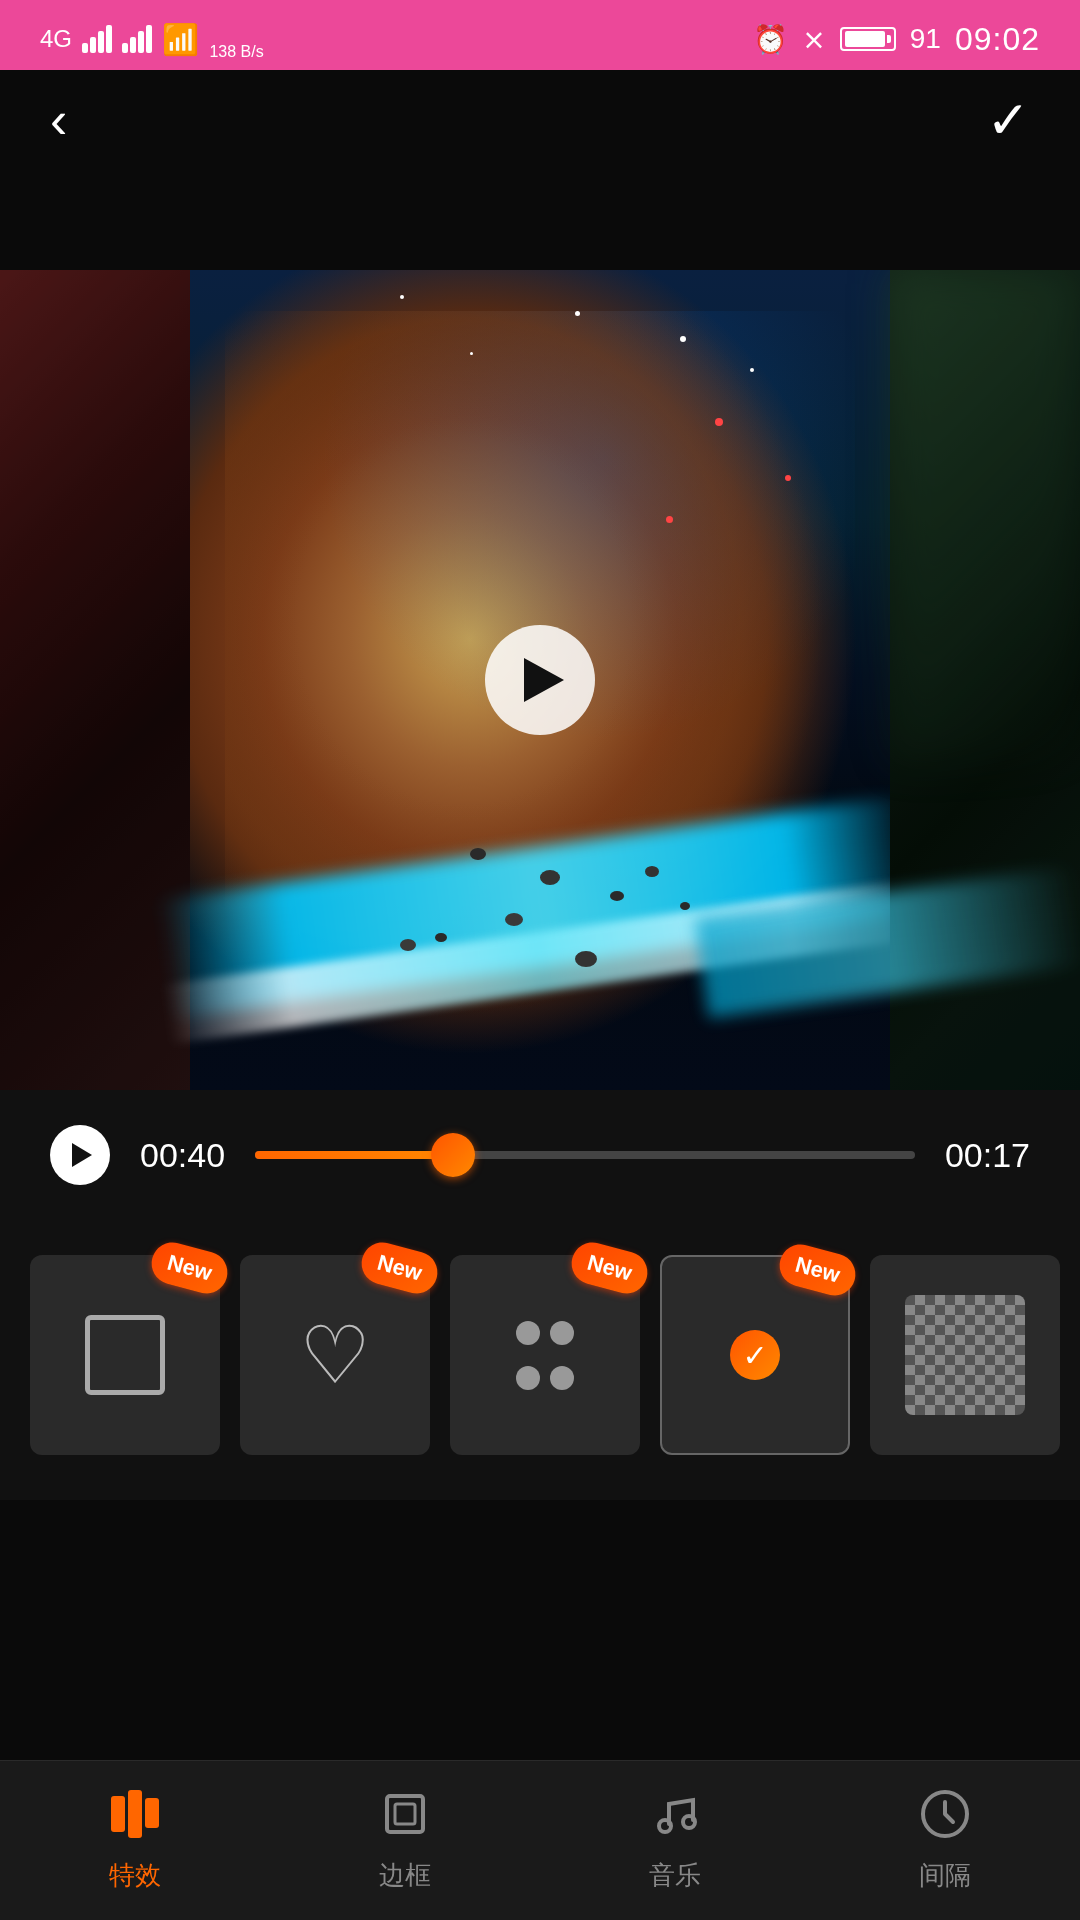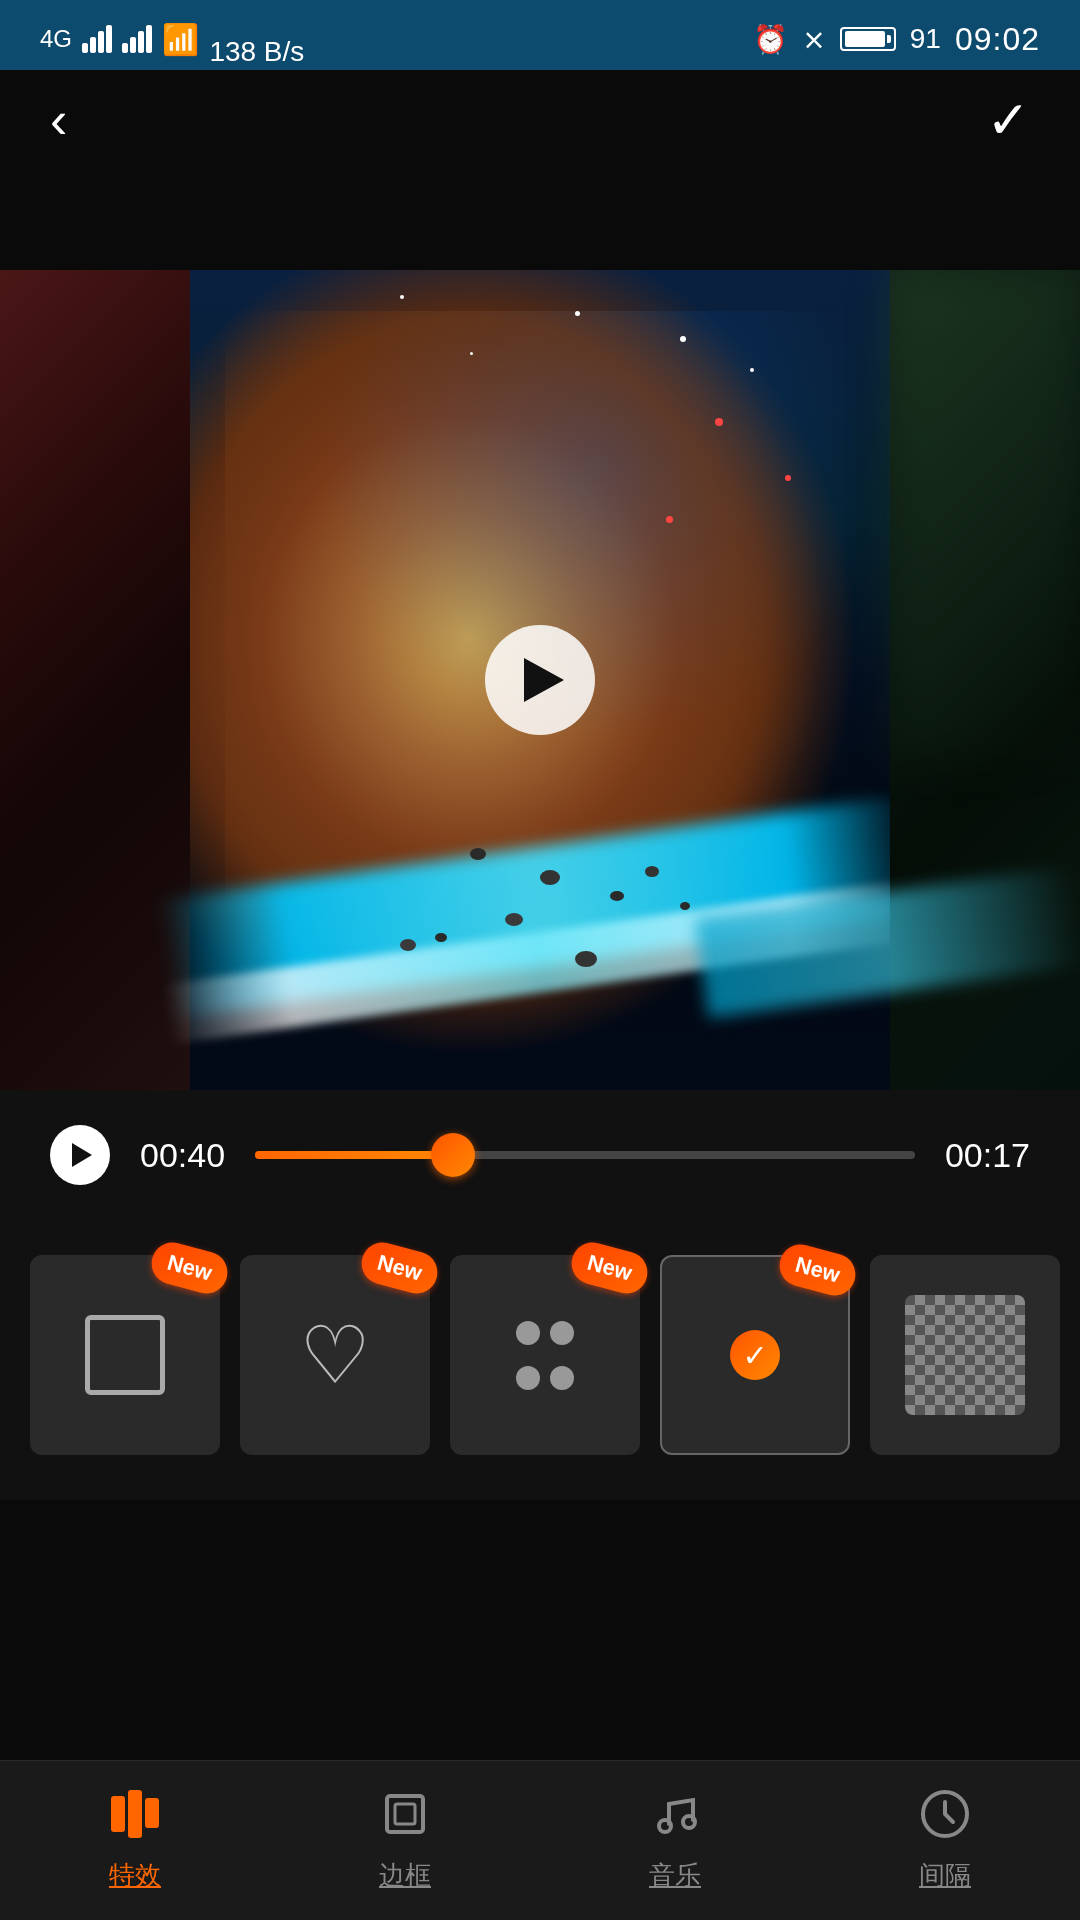--- a/index.html
+++ b/index.html
@@ -15,21 +15,21 @@
       position: relative;
     }
 
     
     .status-bar {
       display: flex;
       justify-content: space-between;
       align-items: center;
       padding: 18px 40px 10px;
       height: 70px;
-      background: #0c4a6e;
+      background: #ec4899;
     }
     .status-left {
       display: flex;
       align-items: center;
       gap: 10px;
       font-size: 26px;
       color: #fff;
     }
     .signal-icon { display: flex; align-items: flex-end; gap: 2px; }
     .signal-bar {
@@ -375,21 +375,20 @@
       gap: 10px;
       cursor: pointer;
     }
     .nav-icon {
       font-size: 48px;
       line-height: 1;
     }
     .nav-label {
       font-size: 26px;
       color: #888;
-      text-decoration: underline;
     }
     .nav-item.active .nav-label { color: #ff6600; }
     .nav-item.active .nav-icon { color: #ff6600; }
 
     
     .star {
       position: absolute;
       background: #fff;
       border-radius: 50%;
     }
@@ -434,21 +433,21 @@
       <div class="signal-bar" style="height:22px;"></div>
       <div class="signal-bar" style="height:28px;"></div>
     </div>
     <div class="signal-icon">
       <div class="signal-bar" style="height:10px;"></div>
       <div class="signal-bar" style="height:16px;"></div>
       <div class="signal-bar" style="height:22px;"></div>
       <div class="signal-bar" style="height:28px;"></div>
     </div>
     <span style="font-size:30px;">📶</span>
-    <span style="font-size:28px;margin-top:25px;">138 B/s</span>
+    <span style="font-size:16px;margin-top:25px;">138 B/s</span>
   </div>
   <div class="status-right">
     <span>⏰</span>
     <span>⨯</span>
     <div class="battery-icon">
       <div class="battery-fill"></div>
       <div class="battery-tip"></div>
     </div>
     <span style="font-size:28px;">91</span>
     <span class="time-text">09:02</span>

